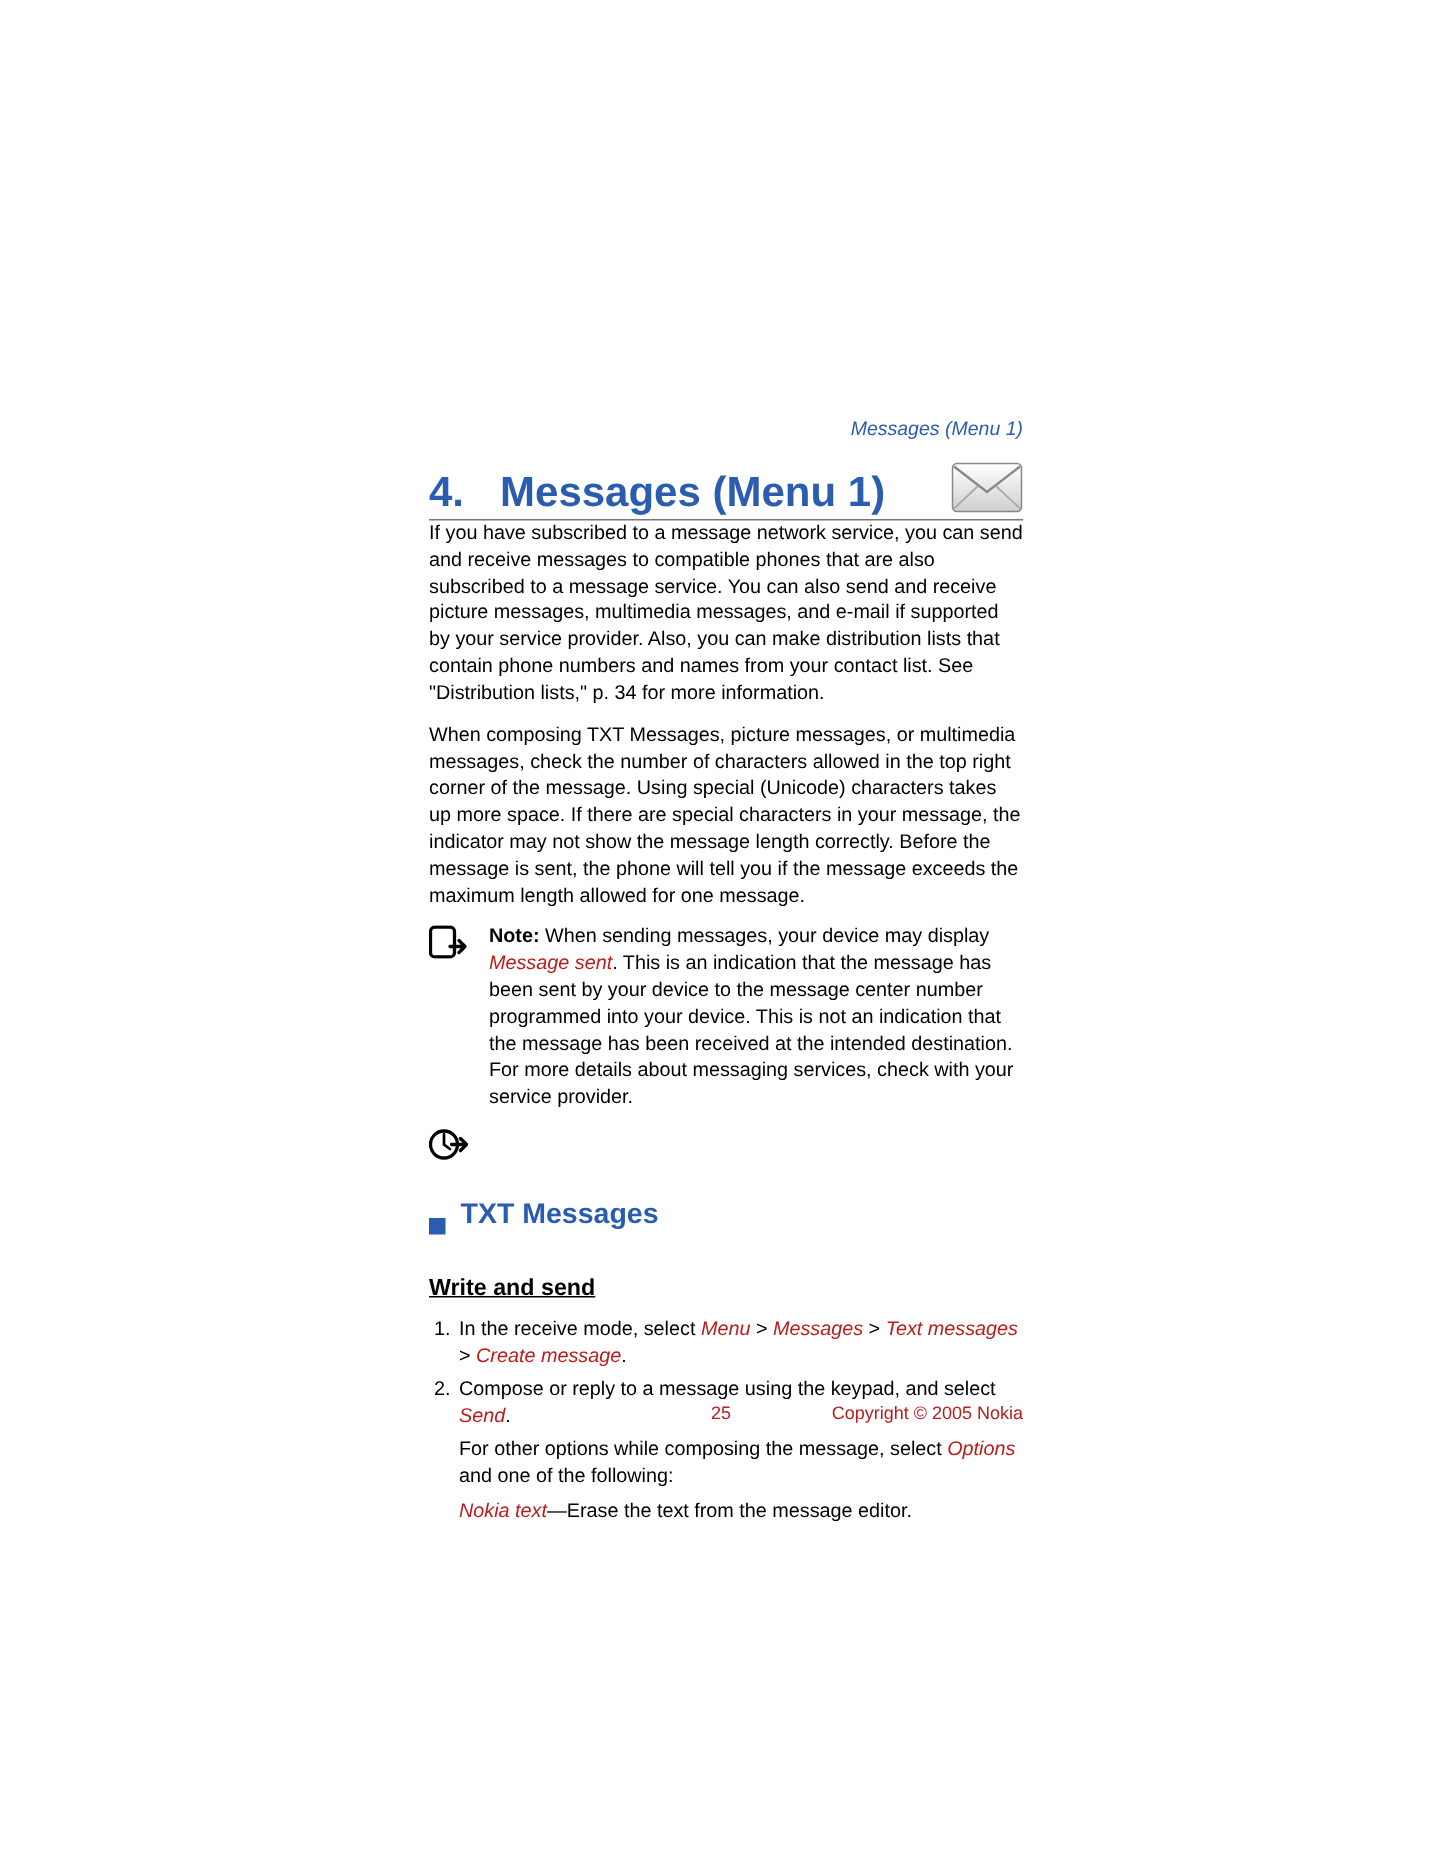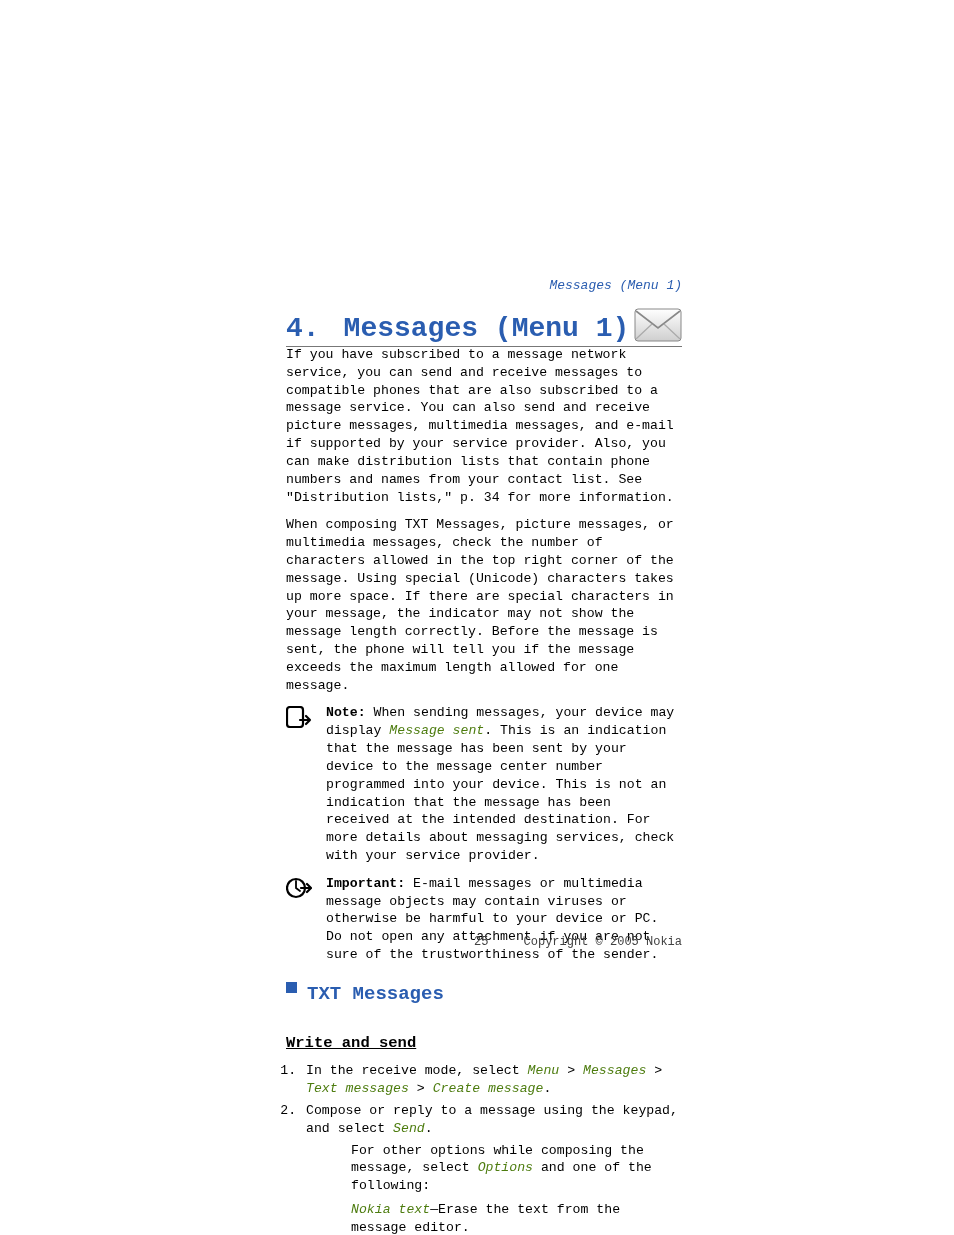--- a/index.html
+++ b/index.html
@@ -4,21 +4,21 @@
 <style>
   html, body {
     margin: 0;
     padding: 0;
     background: #fff;
   }
   .page {
     width: 954px;
     height: 1235px;
     position: relative;
-    font-family: Liberation Mono, monospace;
+    font-family: Liberation Sans, sans-serif;
     color: #000;
     border-radius: 16px;
   }
   .header-link {
     position: absolute;
     top: 278px;
     right: 272px;
     font-size: 13px;
     font-style: italic;
     color: #2a5db0;
@@ -65,21 +65,21 @@
     margin-bottom: 10px;
   }
   .note-icon-col {
     width: 40px;
     flex: 0 0 40px;
     padding-top: 2px;
   }
   .note-text { flex: 1; }
   .section-row {
     display: flex;
-    align-items: flex-start;
+    align-items: flex-end;
     margin-top: 18px;
     margin-bottom: 14px;
   }
   .blue-square {
     width: 11px;
     height: 11px;
     background: #2a5db0;
     margin-right: 10px;
   }
   .section-title {
@@ -96,32 +96,32 @@
   }
   ol.steps {
     margin: 0;
     padding: 0 0 0 18px;
     font-size: 13.2px;
   }
   ol.steps > li {
     margin-bottom: 4px;
     padding-left: 2px;
   }
-  .step-body { margin-top: 4px; margin-bottom: 6px; margin-left: 45px; }
-  .blue-italic { color: #4d7c0f; font-style: italic; }
+  .step-body { margin-top: 4px; margin-bottom: 6px; }
+  .blue-italic { color: #b91c1c; font-style: italic; }
   .bold { font-weight: bold; }
   .footer {
     position: absolute;
     top: 935px;
     left: 286px;
     width: 396px;
     display: flex;
     justify-content: space-between;
     font-size: 12px;
-    color: #404040;
+    color: #b91c1c;
   }
   .footer .pagenum { margin-left: 188px; }
 </style>
 </head>
 <body>
 
 <div class="page">
 
   <div class="header-link">Messages (Menu 1)</div>
 
@@ -161,23 +161,20 @@
       </div>
     </div>
 
     <div class="note-row">
       <div class="note-icon-col">
         <svg width="26" height="22" viewBox="0 0 26 22">
           <circle cx="10" cy="11" r="9" fill="none" stroke="#000" stroke-width="2.2"></circle>
           <path d="M15 11 L25 11 M25 11 L21 7 M25 11 L21 15" fill="none" stroke="#000" stroke-width="2.2" stroke-linecap="round" stroke-linejoin="round"></path>
           <path d="M10 4 L10 11 L14 14" fill="none" stroke="#000" stroke-width="1.8" stroke-linecap="round"></path>
         </svg>
-      </div>
-      <div class="note-text">
-        <span class="bold">Important:</span><span> E-mail messages or multimedia message objects may contain viruses or otherwise be harmful to your device or PC. Do not open any attachment if you are not sure of the trustworthiness of the sender.</span>
       </div>
     </div>
 
     <div class="section-row">
       <div class="blue-square"></div>
       <div class="section-title">TXT Messages</div>
     </div>
 
     <div class="subsection-title">Write and send</div>
 

